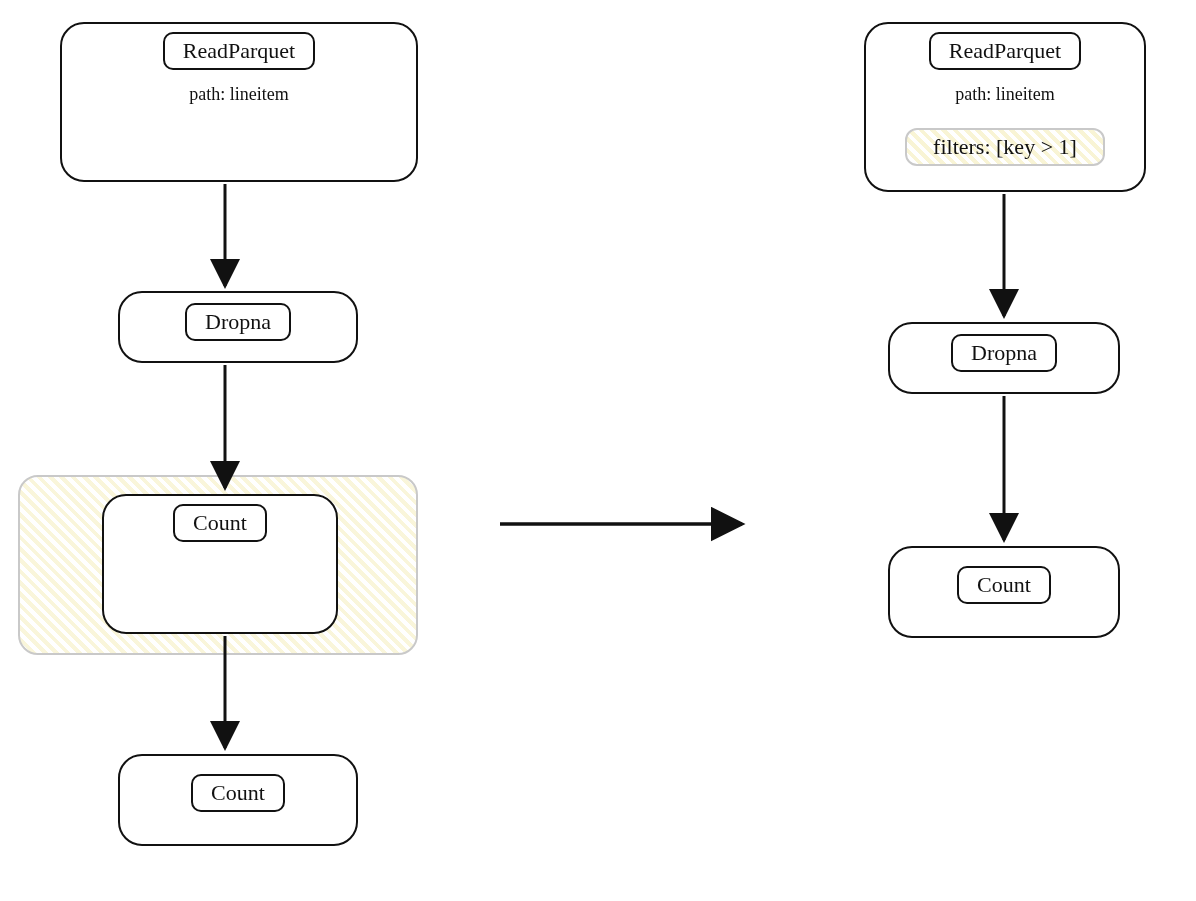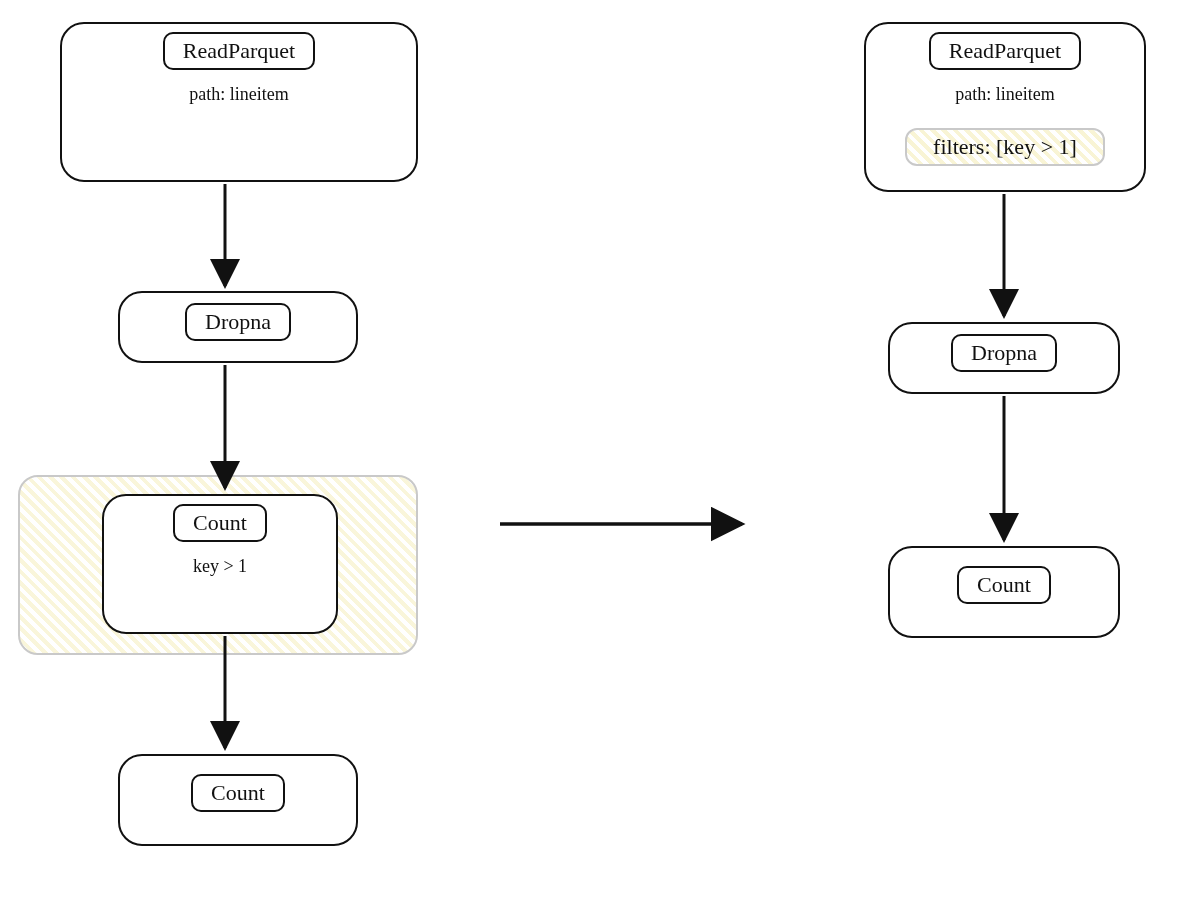--- a/index.html
+++ b/index.html
@@ -100,21 +100,20 @@
   <div id="l-drop" class="node">
     <div class="titlebox" style="margin-top:10px;">
       <span>Dropna</span>
     </div>
   </div>
 
   <div id="l-filter" class="node">
     <div class="titlebox">
       <span>Count</span>
     </div>
-    <div class="sub">key &gt; 1</div>
   </div>
 
   <div id="l-count" class="node">
     <div class="titlebox" style="margin-top:18px;">
       <span>Count</span>
     </div>
   </div>
 
   <div id="r-read" class="node">
     <div class="titlebox">

